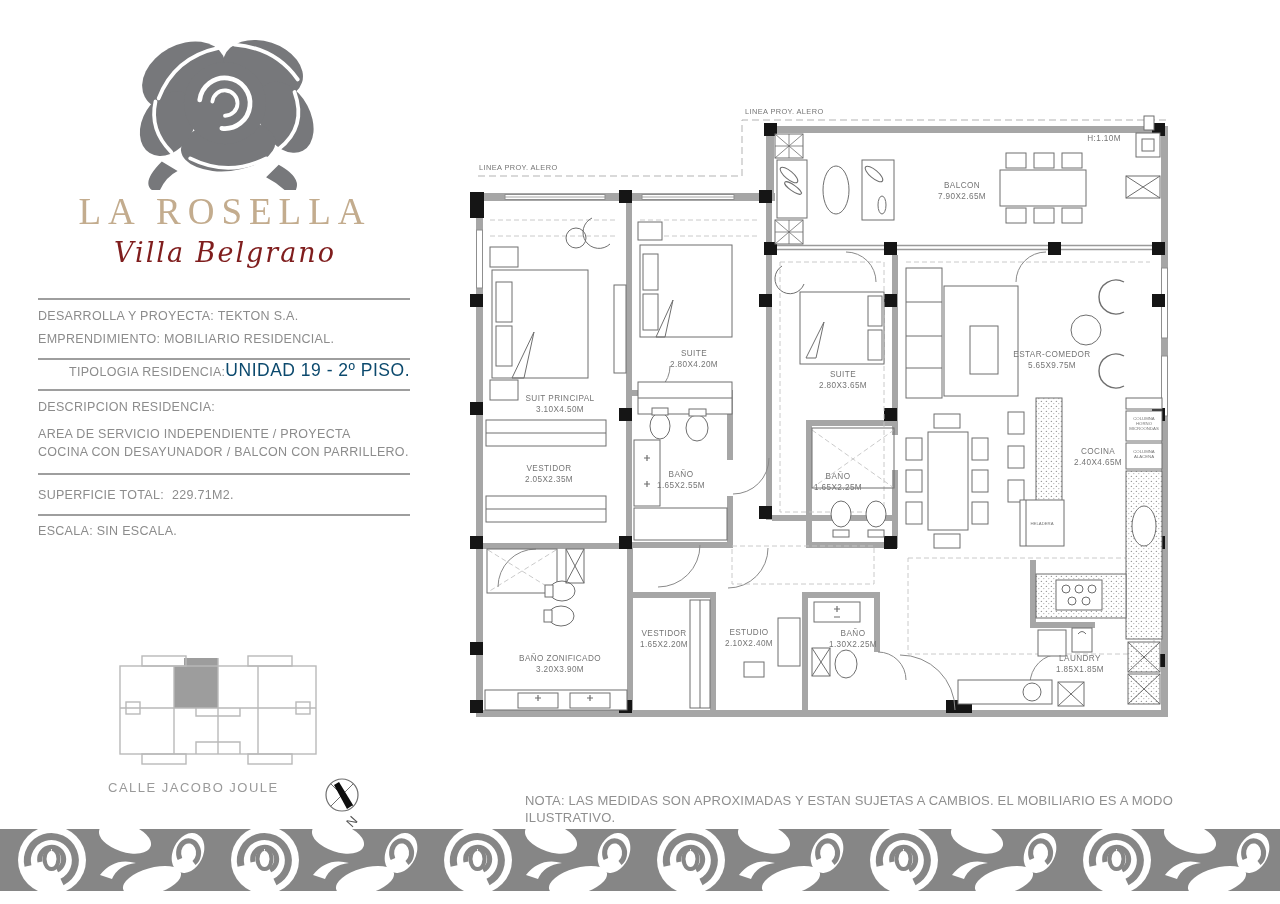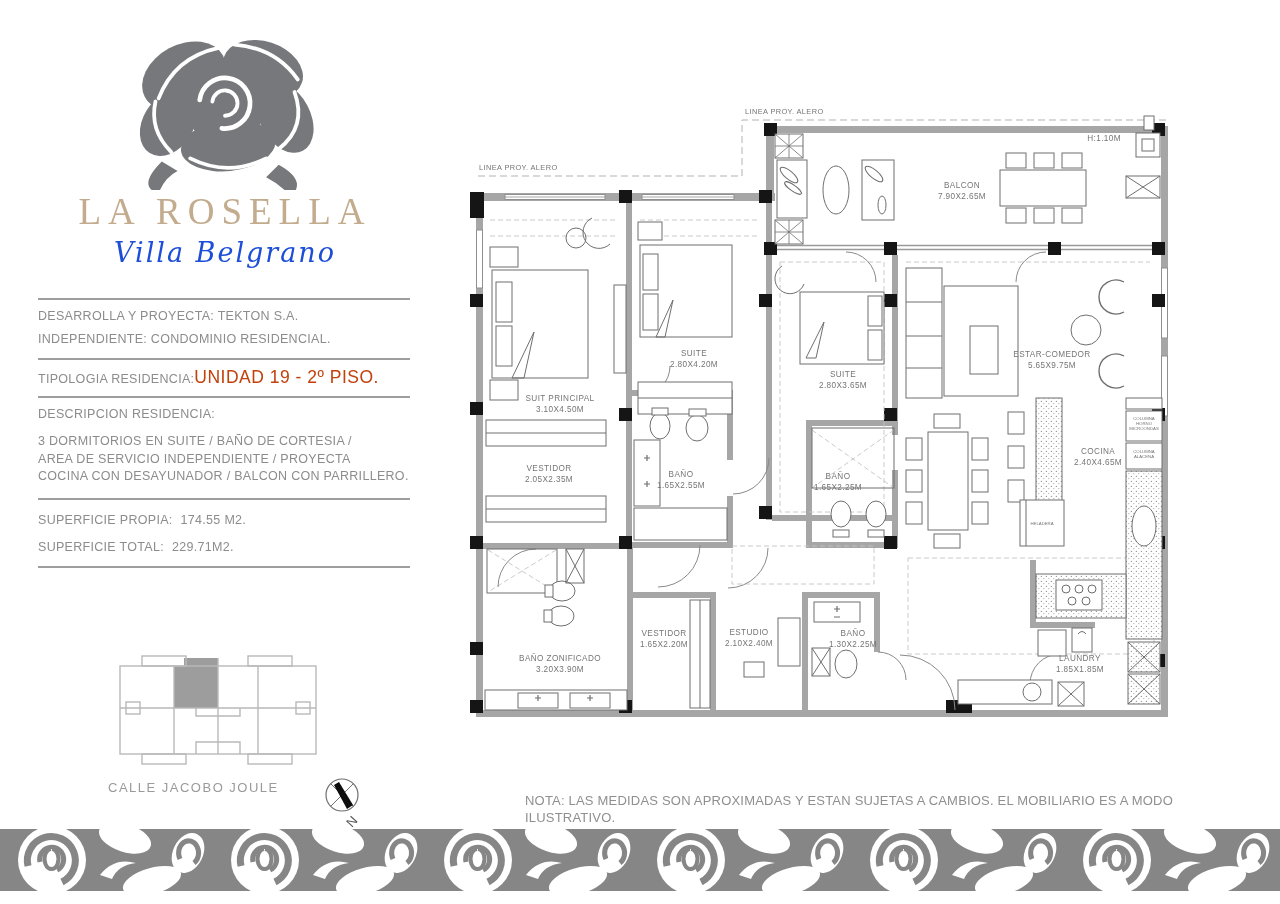--- a/index.html
+++ b/index.html
@@ -1,26 +1,26 @@
 <!DOCTYPE html>
 <html><head>
 <meta charset="utf-8">
 <style>
   html,body{margin:0;padding:0;}
   body{width:1280px;height:904px;background:#fff;font-family:"Liberation Sans",sans-serif;position:relative;overflow:hidden;}
   .page{position:absolute;inset:0;}
   
   .brand{position:absolute;left:0;top:32px;width:450px;text-align:center;}
   .brand-title{font-family:"Liberation Serif",serif;font-size:37px;letter-spacing:7px;color:#c3ac8e;margin-top:-4px;}
-  .brand-sub{font-family:"DejaVu Serif",serif;font-style:italic;font-size:27px;color:#1d4ed8;margin-top:4px;letter-spacing:2px;}
+  .brand-sub{font-family:"DejaVu Serif",serif;font-style:italic;font-size:27px;color:#7f1d1d;margin-top:4px;letter-spacing:2px;}
   .info{position:absolute;left:38px;top:298px;width:372px;color:#8c8c8c;font-size:12.5px;letter-spacing:.3px;}
   .rule{height:2px;background:#9e9e9e;}
   .row{margin-top:9px;white-space:nowrap;}
-  .typ{display:flex;justify-content:flex-start;align-items:baseline;margin-top:7px;}
-  .typ .big{font-size:17.5px;letter-spacing:.5px;color:#c2410c;}
+  .typ{display:flex;justify-content:flex-end;align-items:baseline;}
+  .typ .big{font-size:17.5px;letter-spacing:.5px;color:#0c4a6e;}
   .desc div{line-height:17.5px;}
   .surf{margin-top:13px;}
   .surf .val{margin-left:8px;}
   .mt12{margin-top:12px;} .mt8{margin-top:8px;}
   .keyplan{position:absolute;left:108px;top:646px;width:230px;}
   .street{position:absolute;left:108px;top:780px;width:220px;text-align:left;font-size:13px;color:#9a9a9a;letter-spacing:1.5px;}
   .compass{position:absolute;left:312px;top:770px;}
   
   .plansvg{position:absolute;left:470px;top:105px;}
   .plansvg text{font-family:"Liberation Sans",sans-serif;fill:#757575;font-size:8.2px;letter-spacing:.4px;}
@@ -57,41 +57,38 @@
         <path d="M36,76 q-14,-14 -10,-32" stroke-width="2.4"></path>
       </g>
     </svg>
     <div class="brand-title">LA ROSELLA</div>
     <div class="brand-sub">Villa Belgrano</div>
   </div>
 
   <div class="info">
     <div class="rule"></div>
     <div class="row">DESARROLLA Y PROYECTA: TEKTON S.A.</div>
-    <div class="row">INDEPENDIENTE: CONDOMINIO RESIDENCIAL.</div>
+    <div class="row">EMPRENDIMIENTO: MOBILIARIO RESIDENCIAL.</div>
     <div class="rule mt12"></div>
     <div class="typ">
       <span>TIPOLOGIA RESIDENCIA:</span>
       <span class="big">UNIDAD 19 - 2º PISO.</span>
     </div>
     <div class="rule mt8"></div>
     <div class="row">DESCRIPCION RESIDENCIA:</div>
     <div class="desc mt12">
-      <div>3 DORMITORIOS EN SUITE / BAÑO DE CORTESIA /</div>
       <div>AREA DE SERVICIO INDEPENDIENTE / PROYECTA</div>
       <div>COCINA CON DESAYUNADOR / BALCON CON PARRILLERO.</div>
     </div>
     <div class="rule mt12"></div>
     <div class="surf">
-      <span>SUPERFICIE PROPIA:</span><span class="val">174.55 M2.</span>
-    </div>
-    <div class="surf">
       <span>SUPERFICIE TOTAL:</span><span class="val">229.71M2.</span>
     </div>
     <div class="rule mt12"></div>
+    <div class="row mt8">ESCALA: SIN ESCALA.</div>
   </div>
 
   <div class="keyplan">
     <svg width="220" height="130" viewBox="0 0 220 130">
       <path d="M66,20 h10 v-8 h34 v50 h-44 z" fill="#9d9d9d"></path>
       <g fill="none" stroke="#b9b9b9" stroke-width="1.4">
         <rect x="12" y="20" width="196" height="88"></rect>
         <rect x="34" y="10" width="44" height="10"></rect>
         <rect x="140" y="10" width="44" height="10"></rect>
         <rect x="34" y="108" width="44" height="10"></rect>

